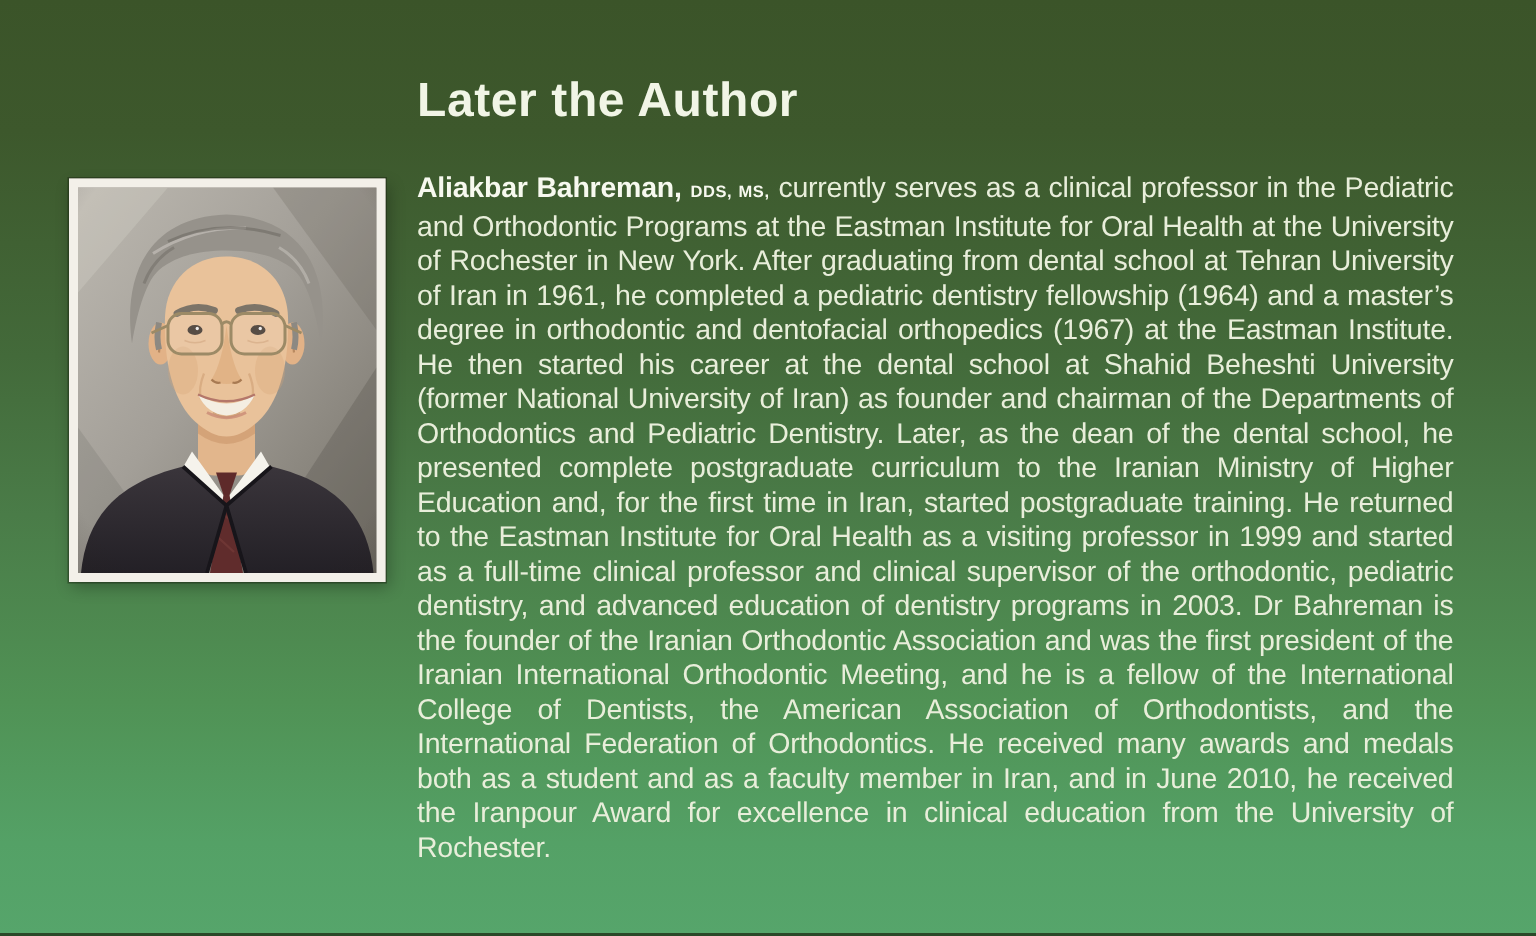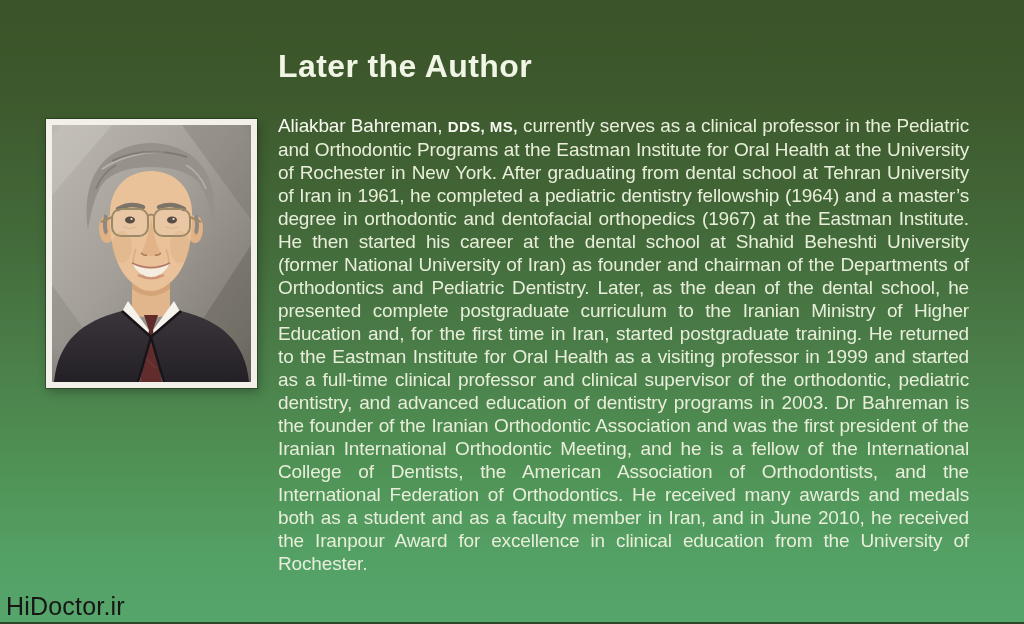--- a/index.html
+++ b/index.html
@@ -39,22 +39,22 @@
     left: 278px;
     top: 114px;
     width: 691px;
     margin: 0;
     font-size: 19px;
     line-height: 23px;
     letter-spacing: -0.15px;
     text-align: justify;
     color: #e8eeda;
   }
-  .bio .name { font-weight: 400; color: #f7f9ef; }
-  .bio .creds { font-weight: 700; font-size: 15px; letter-spacing: 0.4px; color: #f7f9ef; }
+  .bio .name { font-weight: 700; color: #f7f9ef; }
+  .bio .creds { font-weight: 700; font-size: 11px; letter-spacing: 0.4px; color: #f7f9ef; }
   .watermark {
     position: absolute;
     left: 6px;
     bottom: 3px;
     font-size: 25px;
     font-weight: 400;
     letter-spacing: 0.2px;
     color: #161616;
   }
   .bottom-edge {
@@ -182,17 +182,16 @@
       <rect width="199" height="257" fill="url(#vig)"></rect>
     </svg>
   </div>
 
   <p class="bio">
     <strong class="name">Aliakbar Bahreman,</strong>
     <strong class="creds">DDS, MS,</strong>
     <span>currently serves as a clinical professor in the Pediatric and Orthodontic Programs at the Eastman Institute for Oral Health at the University of Rochester in New York. After graduating from dental school at Tehran University of Iran in 1961, he completed a pediatric dentistry fellowship (1964) and a master’s degree in orthodontic and dentofacial orthopedics (1967) at the Eastman Institute. He then started his career at the dental school at Shahid Beheshti University (former National University of Iran) as founder and chairman of the Departments of Orthodontics and Pediatric Dentistry. Later, as the dean of the dental school, he presented complete postgraduate curriculum to the Iranian Ministry of Higher Education and, for the first time in Iran, started postgraduate training. He returned to the Eastman Institute for Oral Health as a visiting professor in 1999 and started as a full-time clinical professor and clinical supervisor of the orthodontic, pediatric dentistry, and advanced education of dentistry programs in 2003. Dr Bahreman is the founder of the Iranian Orthodontic Association and was the first president of the Iranian International Orthodontic Meeting, and he is a fellow of the International College of Dentists, the American Association of Orthodontists, and the International Federation of Orthodontics. He received many awards and medals both as a student and as a faculty member in Iran, and in June 2010, he received the Iranpour Award for excellence in clinical education from the University of Rochester.</span>
   </p>
 
-  <div class="watermark">HiDoctor.ir</div>
 
   <div class="bottom-edge"></div>
 
 </div>
 
 </body></html>

